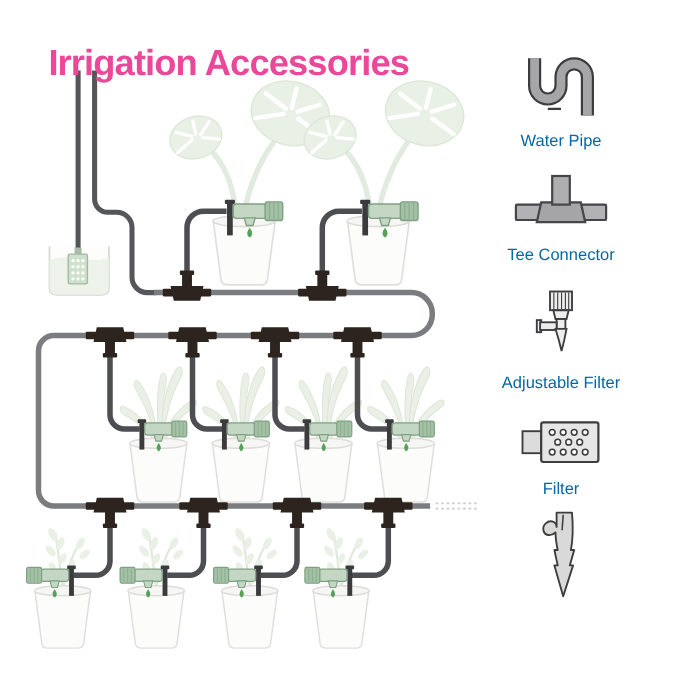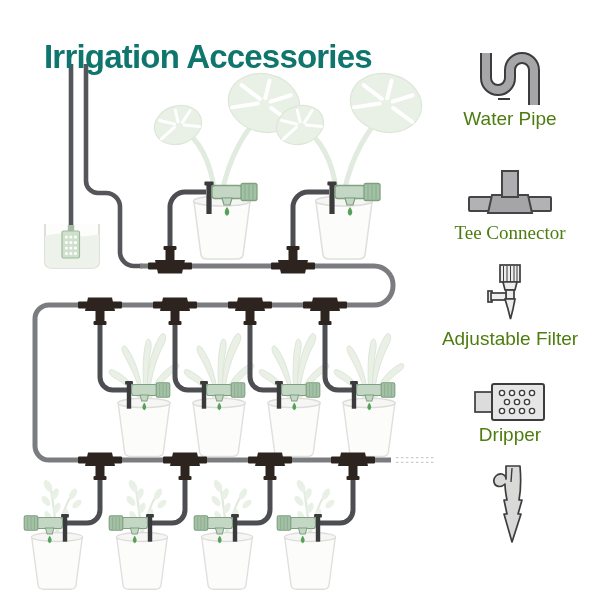--- a/index.html
+++ b/index.html
@@ -1,26 +1,26 @@
 <!DOCTYPE html>
 <html><head>
 <meta charset="utf-8">
 <style>
   html,body{margin:0;padding:0;background:#ffffff;}
   .stage{position:relative;width:612px;height:612px;background:#ffffff;overflow:hidden;
          font-family:"Liberation Sans",sans-serif;}
   .title{position:absolute;left:44px;top:16px;font-size:33px;font-weight:700;
-         letter-spacing:-0.8px;color:#0f766e;white-space:nowrap;}
+         letter-spacing:-0.8px;color:#ec4899;white-space:nowrap;}
   .diagram-svg{position:absolute;left:0;top:0;}
   .legend{position:absolute;left:422px;top:0;width:176px;height:612px;}
   .legend-item{position:absolute;left:0;width:176px;text-align:center;}
   .legend-icon{display:flex;align-items:center;justify-content:center;}
-  .legend-label{font-size:19px;color:#4d7c0f;margin-top:0;white-space:nowrap;}
+  .legend-label{font-size:15px;color:#0369a1;margin-top:12px;white-space:nowrap;}
   .li-1{top:50px;}  .li-1 .legend-icon{height:58px;}
-  .li-2{top:166px;font-family:Liberation Serif, serif;} .li-2 .legend-icon{height:56px;}
+  .li-2{top:155px;} .li-2 .legend-icon{height:56px;}
   .li-3{top:264px;} .li-3 .legend-icon{height:64px;}
   .li-4{top:380px;} .li-4 .legend-icon{height:44px;}
   .li-5{top:462px;} .li-5 .legend-icon{height:86px;}
 </style>
 </head>
 <body>
 
 <div class="stage">
 
   <svg class="diagram-svg" width="612" height="612" viewBox="0 0 612 612">
@@ -252,21 +252,21 @@
             <circle cx="34" cy="23" r="2.6"></circle>
               <circle cx="44" cy="23" r="2.6"></circle>
               <circle cx="54" cy="23" r="2.6"></circle>
             <circle cx="29" cy="32" r="2.6"></circle>
               <circle cx="39" cy="32" r="2.6"></circle>
               <circle cx="49" cy="32" r="2.6"></circle>
               <circle cx="59" cy="32" r="2.6"></circle>
           </g>
         </svg>
       </div>
-      <div class="legend-label">Dripper</div>
+      <div class="legend-label">Filter</div>
     </div>
 
     <div class="legend-item li-5">
       <div class="legend-icon">
         <svg width="40" height="86" viewBox="0 0 40 86">
           <path d="M16,4 L30,4 C31,16 31,28 29,38 L32,38 L28,52 L31,52 L22,80 L14,52 L17,52 L14,38 L17,38
                    C16,33 15,27 15,22 C11,26 5,25 4,20 C3,15 8,11 12,12 C15,13 16,15 16,17 Z" fill="#d9d9d7" stroke="#3d3d3f" stroke-width="1.7" stroke-linejoin="round"></path>
           <line x1="22" y1="6" x2="21" y2="20" stroke="#3d3d3f" stroke-width="1.4"></line>
         </svg>
       </div>

